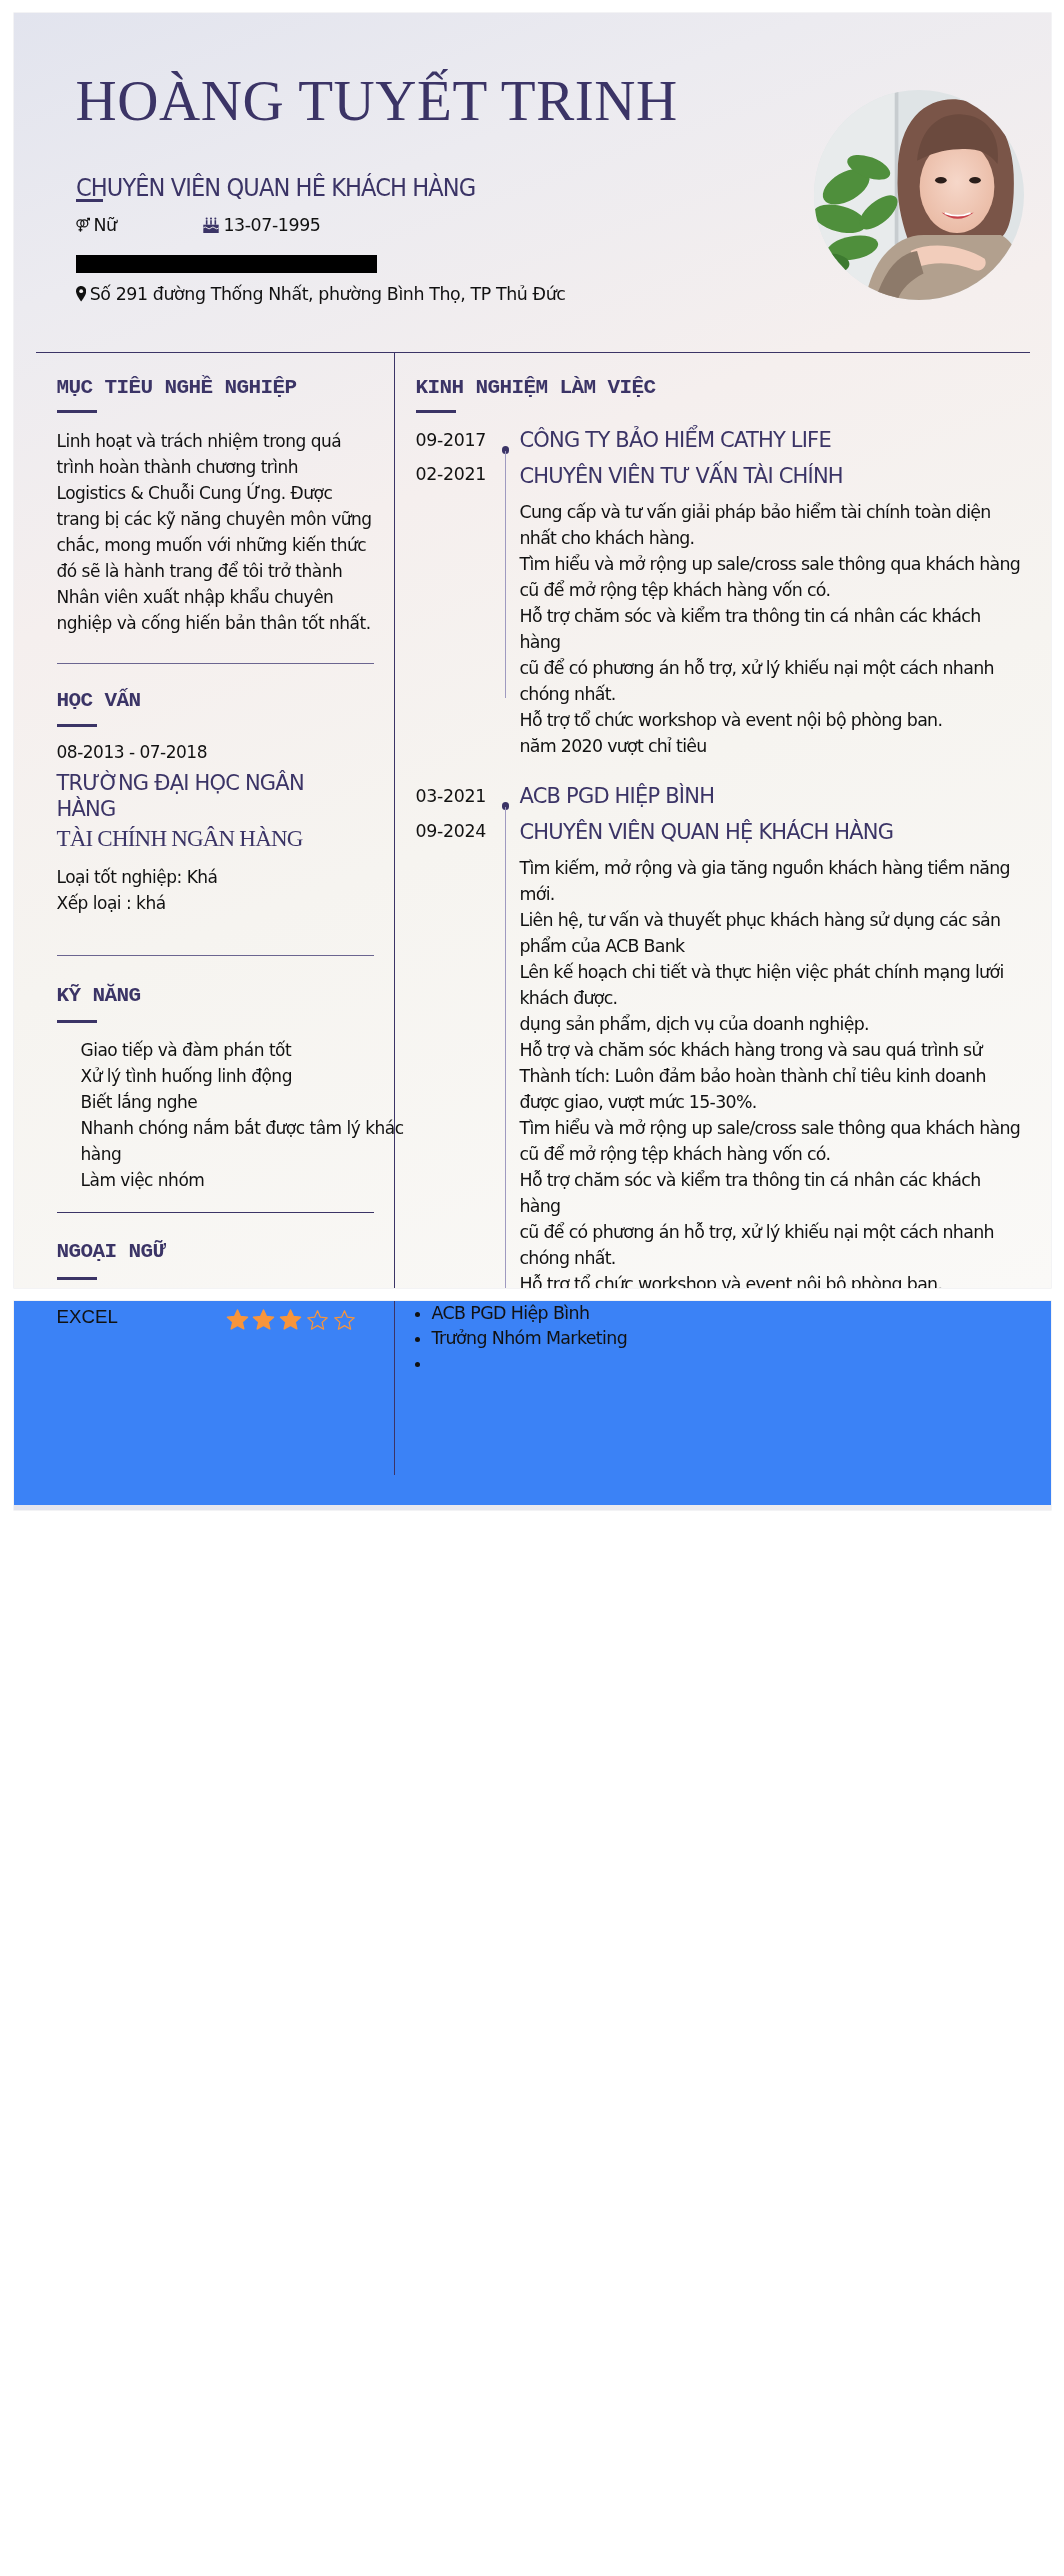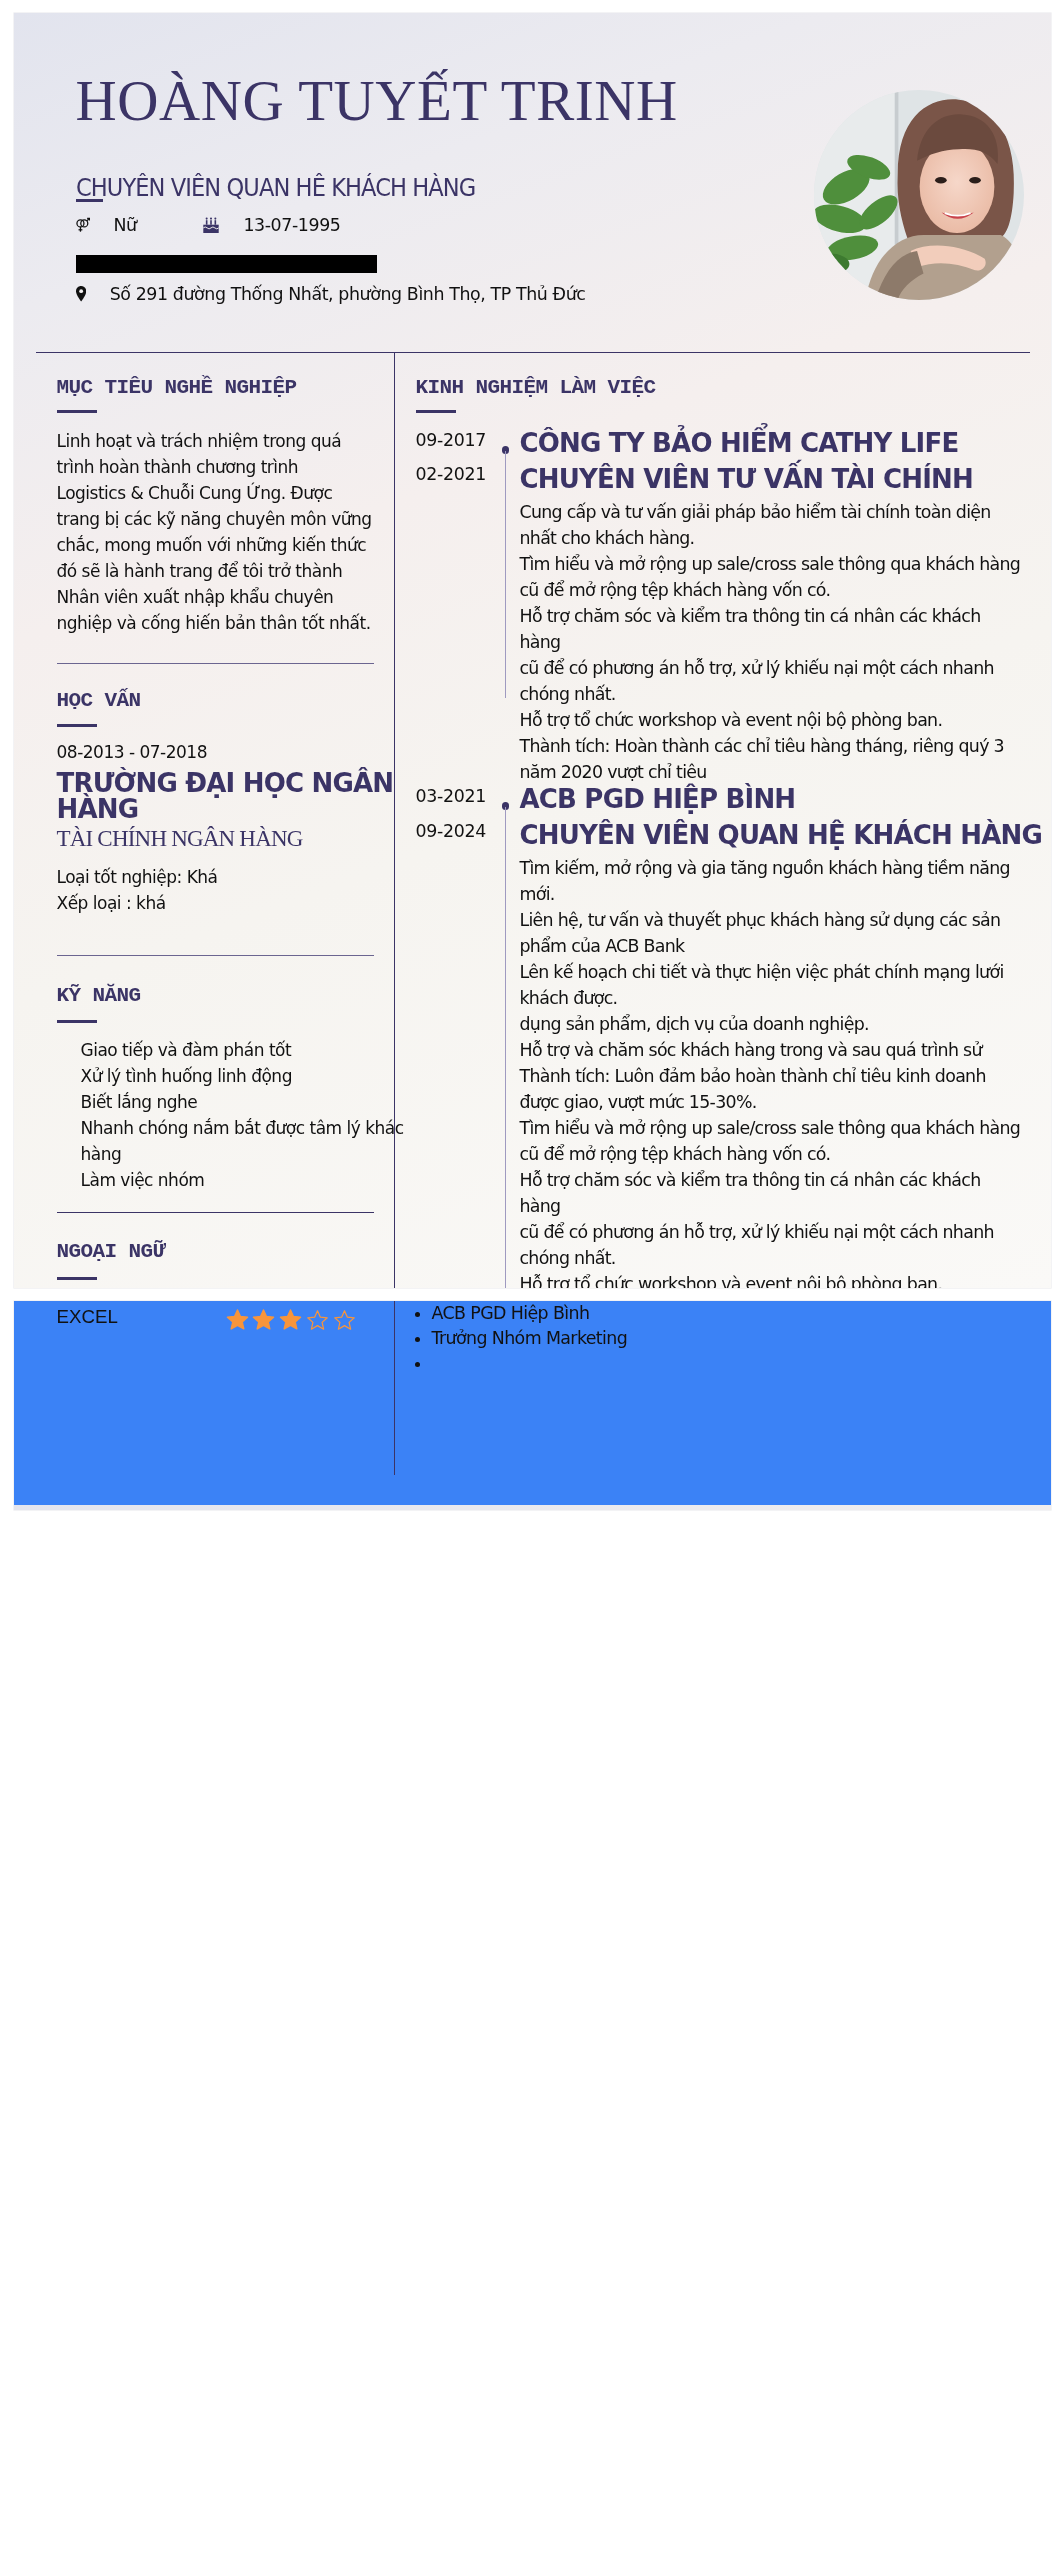--- a/index.html
+++ b/index.html
@@ -12,40 +12,40 @@
   .page2 { position:absolute; left:13.5px; top:1301px; width:1037px; height:209px;
            background:#3b82f6; box-shadow: 0 0 0 0.6px #ececef; }
   .page2::after { content:""; position:absolute; left:0; right:0; bottom:0; height:5.2px;
            background:linear-gradient(90deg,#e4e5ee,#f1eeee); }
   .name { left:62px; top:59px; font-family:"Liberation Serif","DejaVu Serif",serif;
           font-size:57px; letter-spacing:0.6px; color:#3b3466; white-space:nowrap; line-height:1; }
   .job-title { left:62px; top:160px; font-family:"DejaVu Sans", sans-serif; font-size:24.5px;
                color:#3b3466; white-space:nowrap; letter-spacing:-1px; transform:scaleX(0.92); transform-origin:left; }
   .bar { background:#3b3466; height:2.6px; width:27px; }
   .info { font-family:"DejaVu Sans", sans-serif; font-size:17.4px; color:#111; white-space:nowrap;
-          display:flex; align-items:center; letter-spacing:-0.4px;gap:20px; }
+          display:flex; align-items:center; letter-spacing:-0.4px; }
   .info svg { margin-right:3.9px; }
   .redacted { left:62px; top:242px; width:301px; height:18px; background:#000; }
   .photo { left:800px; top:77px; width:210px; height:210px; border-radius:50%; overflow:hidden; }
   .hr { left:22px; top:339px; width:994px; height:1.3px; background:#3b3466; }
   .vr { left:380px; top:339px; width:1.3px; height:936px; background:#3b3466; }
   .vr2 { left:380px; top:0px; width:1.3px; height:174px; background:#3b3466; }
 
   .sec-title { font-family:Liberation Mono, monospace; font-weight:bold; font-size:21px; color:#3b3466;
                white-space:nowrap; letter-spacing:-0.6px; }
   .sec-bar { background:#3b3466; height:2.6px; width:40px; }
   .body-text { font-family:"DejaVu Sans", sans-serif; font-size:17px; line-height:26px; color:#111;
                letter-spacing:-0.5px; }
   .divider { height:1.3px; background:#3b3466; width:317px; left:43px; }
   .divider.thin { height:0.6px; background:#6b6590; }
 
   .date { font-family:"DejaVu Sans", sans-serif; font-size:17.4px; color:#111; letter-spacing:-0.3px; white-space:nowrap; }
   .tl-dot { width:7.7px; height:7.7px; border-radius:50%; background:#3b3466; }
   .tl-line { width:1.3px; background:#9f9ac0; }
-  .company { font-family:"DejaVu Sans", sans-serif; font-weight:bold; font-size:26px; color:#3b3466;
+  .company { font-family:"DejaVu Sans", sans-serif; font-weight:normal; font-size:21px; color:#3b3466;
              white-space:nowrap; letter-spacing:-0.8px; }
   .exp-text { font-family:"DejaVu Sans", sans-serif; font-size:17.4px; line-height:26px; color:#111;
               letter-spacing:-0.7px; width:502px; }
 
   .lang-name { font-family:"Liberation Sans", sans-serif; font-size:18.7px; color:#111; }
   .stars { display:flex; gap:3.9px; }
   .bullets { font-family:"DejaVu Sans", sans-serif; font-size:17.4px; line-height:25px; letter-spacing:-0.6px; margin:0; padding-left:37px; list-style:disc; }
   .bullets li { min-height:25px; }
 </style>
 </head>
@@ -192,21 +192,20 @@
   <div class="abs company" style="left:506px; top:451px;">CHUYÊN VIÊN TƯ VẤN TÀI CHÍNH</div>
   <div class="abs exp-text" style="left:506px; top:486px;">
     <div>Cung cấp và tư vấn giải pháp bảo hiểm tài chính toàn diện</div>
     <div>nhất cho khách hàng.</div>
     <div>Tìm hiểu và mở rộng up sale/cross sale thông qua khách hàng</div>
     <div>cũ để mở rộng tệp khách hàng vốn có.</div>
     <div>Hỗ trợ chăm sóc và kiểm tra thông tin cá nhân các khách hàng</div>
     <div>cũ để có phương án hỗ trợ, xử lý khiếu nại một cách nhanh</div>
     <div>chóng nhất.</div>
     <div>Hỗ trợ tổ chức workshop và event nội bộ phòng ban.</div>
-    <div>Thành tích: Hoàn thành các chỉ tiêu hàng tháng, riêng quý 3</div>
     <div>năm 2020 vượt chỉ tiêu</div>
   </div>
 
   <div class="abs date" style="left:402px; top:773px;">03-2021</div>
   <div class="abs date" style="left:402px; top:808px;">09-2024</div>
   <div class="abs tl-dot" style="left:488px; top:789px;"></div>
   <div class="abs tl-line" style="left:491px; top:794px; height:489px;"></div>
   <div class="abs company" style="left:506px; top:771px;">ACB PGD HIỆP BÌNH</div>
   <div class="abs company" style="left:506px; top:807px;">CHUYÊN VIÊN QUAN HỆ KHÁCH HÀNG</div>
   <div class="abs exp-text" style="left:506px; top:842px;">

